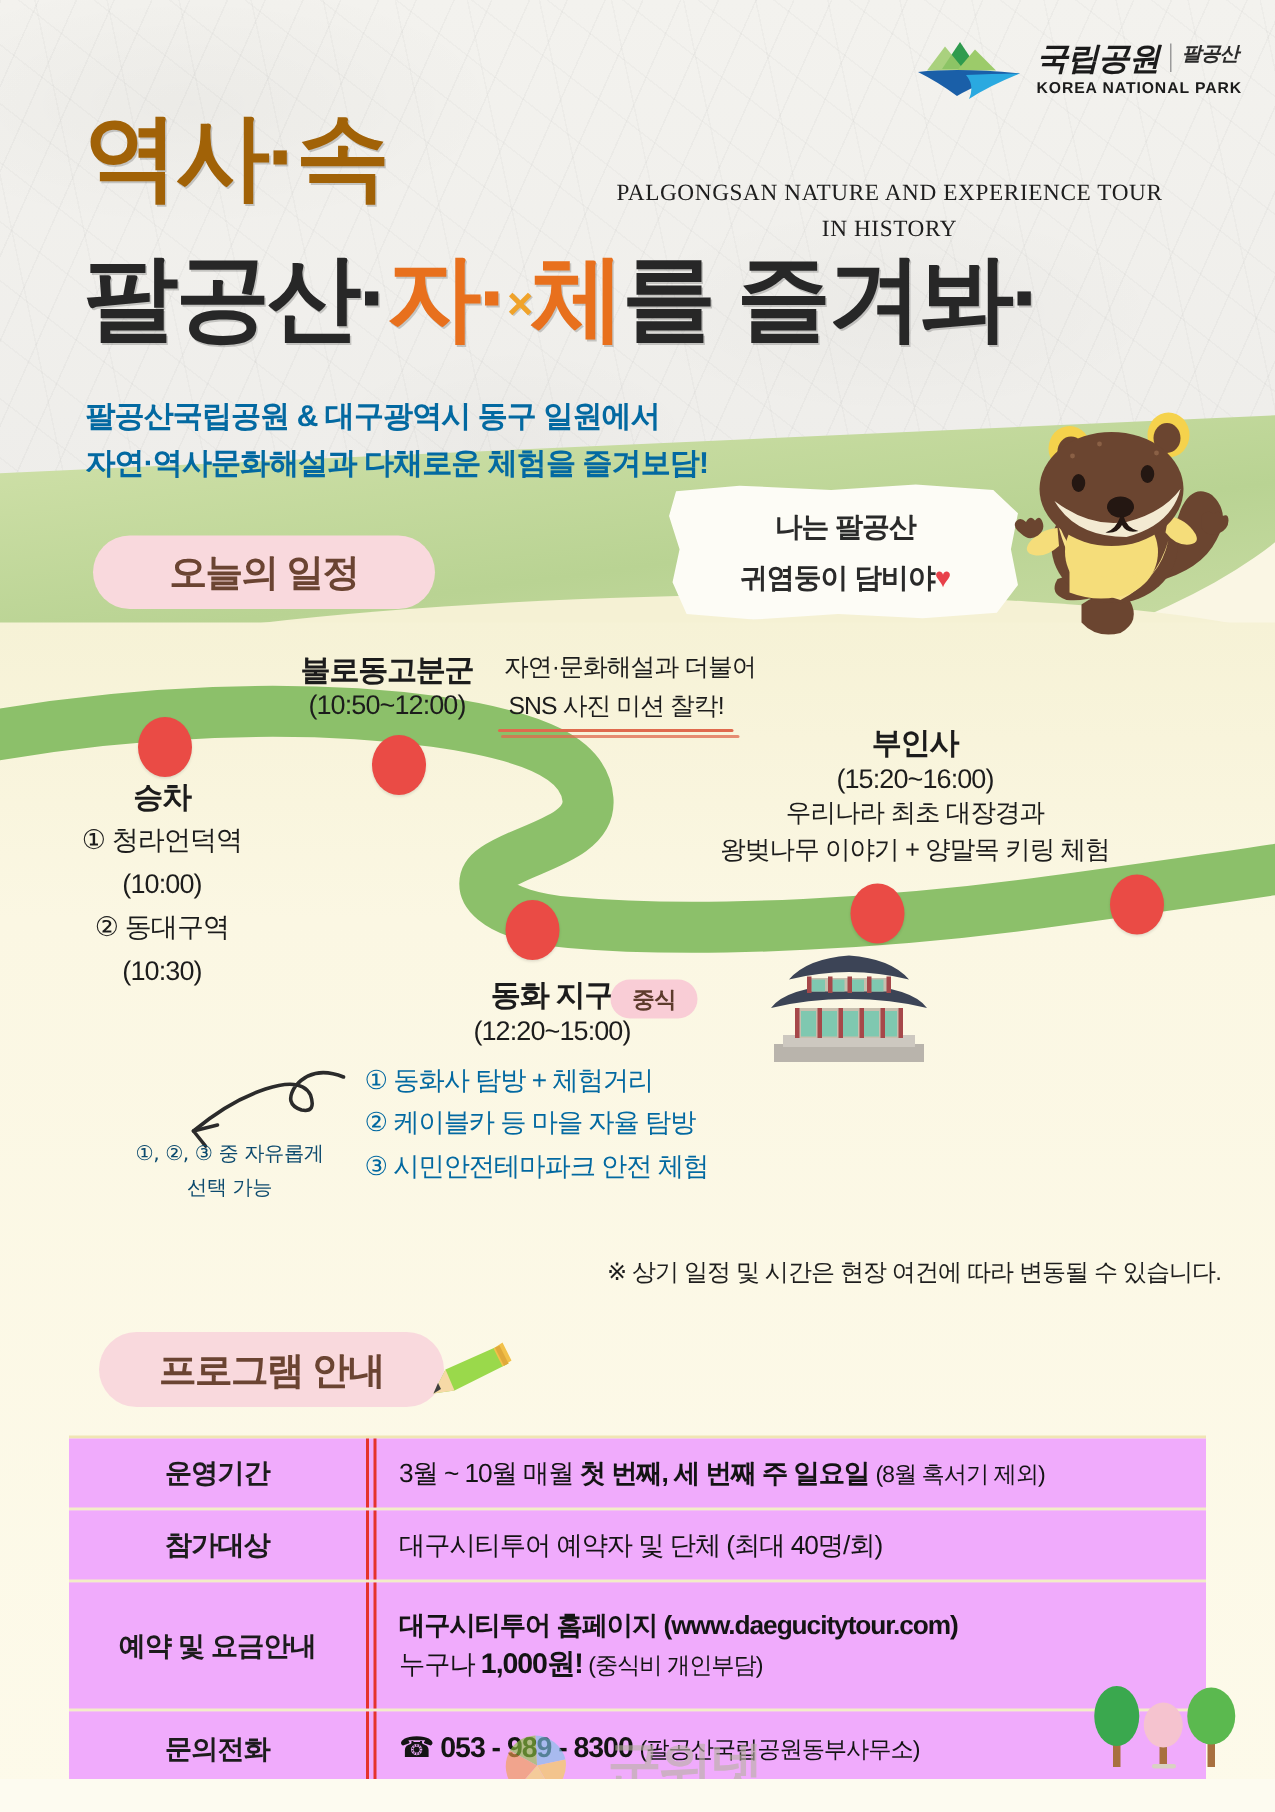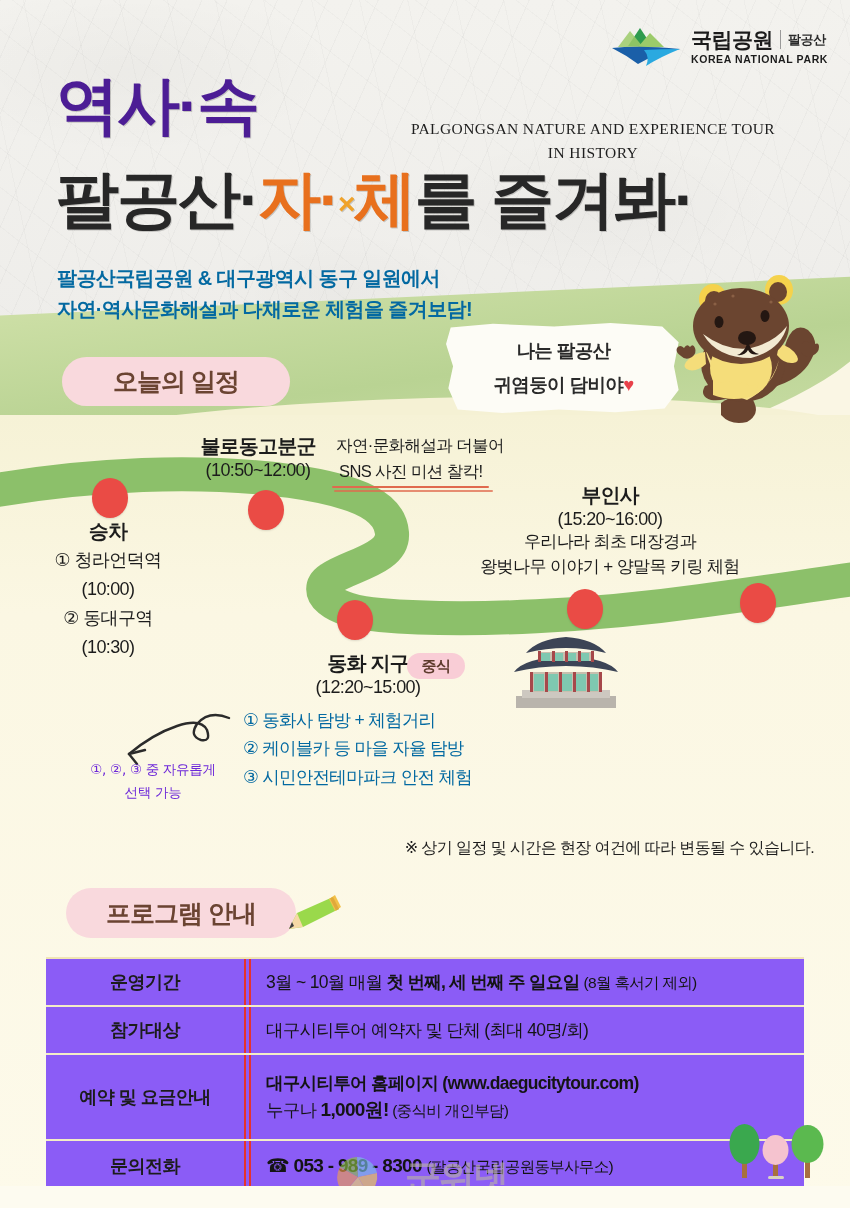--- a/index.html
+++ b/index.html
@@ -39,28 +39,28 @@
   }
   .bg-cream-top{
     position:absolute;left:-30px;top:398px;width:920px;height:60px;
     background:#f5f1d4;border-radius:50% 50% 0 0/100% 100% 0 0;transform:rotate(-1.6deg);
   }
 
   
   .knp-logo{position:absolute;right:22px;top:24px;display:flex;align-items:center;gap:9px;}
   .knp-mark{width:72px;height:46px;flex:0 0 auto;}
   .knp-txt{display:flex;flex-direction:column;line-height:1;}
-  .knp-row1{display:flex;align-items:center;gap:7px;}
+  .knp-row1{display:flex;align-items:flex-start;gap:7px;font-style:italic;}
   .knp-kr{font-size:21px;font-weight:bold;color:#1b1b1b;letter-spacing:-.5px;}
   .knp-bar{width:1px;height:19px;background:#9a9a9a;}
   .knp-sub{font-size:13px;font-weight:bold;color:#2a2a2a;letter-spacing:-.4px;}
   .knp-en{font-size:10.5px;font-weight:bold;color:#1b1b1b;letter-spacing:.6px;margin-top:4px;}
 
   .title-1{position:absolute;left:56px;top:74px;font-size:63px;font-weight:bold;
-    color:#4c1d95;letter-spacing:-2px;line-height:1;font-family:"Liberation Sans",sans-serif;
+    color:#a16207;letter-spacing:-2px;line-height:1;font-family:"Liberation Sans",sans-serif;
     text-shadow:1px 1px 0 rgba(0,0,0,.18);}
   .title-2{position:absolute;left:56px;top:168px;font-size:63px;font-weight:bold;
     color:#272727;letter-spacing:-2px;line-height:1;white-space:nowrap;
     text-shadow:1px 1px 0 rgba(0,0,0,.18);}
   .title-2 .hl{color:#e8701d;}
   .title-2 .xm{color:#f0a32a;font-size:30px;vertical-align:middle;}
 
   .title-en{position:absolute;right:62px;top:117px;width:390px;text-align:center;
     font-family:"Liberation Serif","DejaVu Serif",serif;font-size:15.5px;color:#1e1e1e;
     letter-spacing:.4px;line-height:1.55;}
@@ -118,33 +118,33 @@
     background:#e06a4e;opacity:.75;border-radius:2px;}
 
   .badge-lunch{position:absolute;left:407px;top:653px;width:58px;height:26px;
     background:#f9cdd6;border-radius:16px;display:flex;align-items:center;justify-content:center;
     font-size:15px;font-weight:bold;color:#5d3b2c;letter-spacing:-.5px;}
 
   .dlist{position:absolute;left:243px;top:706px;font-size:17.5px;color:#0369a1;
     letter-spacing:-.7px;line-height:1.62;}
 
   .handnote{position:absolute;left:58px;top:758px;width:190px;text-align:center;
-    font-size:13.5px;color:#6d28d9;letter-spacing:-.3px;line-height:1.7;
+    font-size:13.5px;color:#0c4a6e;letter-spacing:-.3px;line-height:1.7;
     font-family:"DejaVu Sans",sans-serif;}
   .arrow-hand{position:absolute;left:105px;top:712px;width:130px;height:58px;}
 
   .temple{position:absolute;left:508px;top:632px;width:116px;height:78px;}
 
   .disclaimer{position:absolute;right:36px;top:838px;font-size:16px;color:#1e1e1e;
     letter-spacing:-.6px;}
 
   
   .tbl{position:absolute;left:46px;top:957px;width:758px;
     border-top:2px solid #f0e5b4;border-bottom:2px solid #f0e5b4;}
-  .trow{display:flex;background:#8b5cf6;border-bottom:2px solid #f3edc7;position:relative;}
+  .trow{display:flex;background:#f0abfc;border-bottom:2px solid #f3edc7;position:relative;}
   .trow:last-child{border-bottom:none;}
   .tlab{width:198px;flex:0 0 198px;display:flex;align-items:center;justify-content:center;
     font-size:18px;font-weight:bold;color:#1c1c1c;letter-spacing:-.5px;text-align:center;}
   .tval{flex:1;display:flex;flex-direction:column;justify-content:center;padding:11px 10px 11px 22px;
     font-size:17.5px;color:#141414;letter-spacing:-.7px;line-height:1.5;}
   .tval .b{font-weight:bold;}
   .tval .sm{font-size:15.5px;}
   .divider{position:absolute;left:198px;top:0;bottom:0;width:8px;}
   .divider:before,.divider:after{content:"";position:absolute;top:0;bottom:0;width:2px;background:#e5332c;}
   .divider:before{left:0;} .divider:after{left:5px;}

